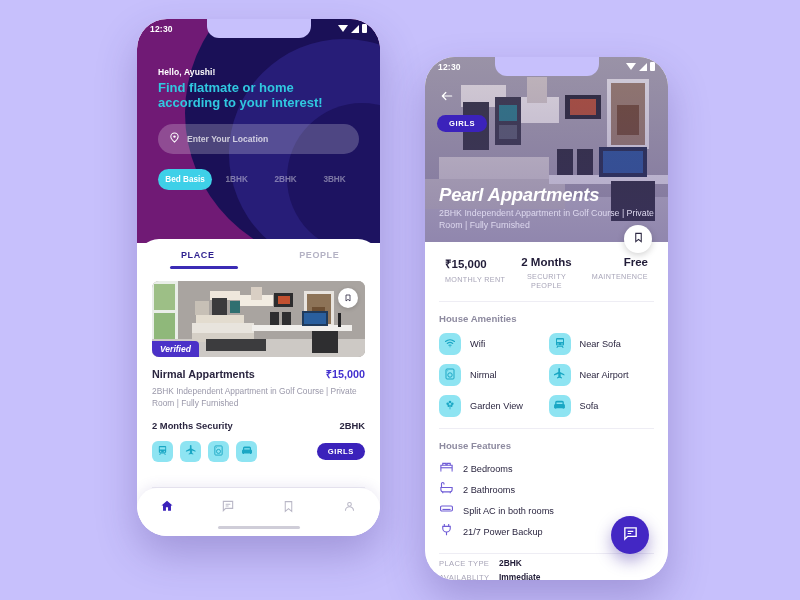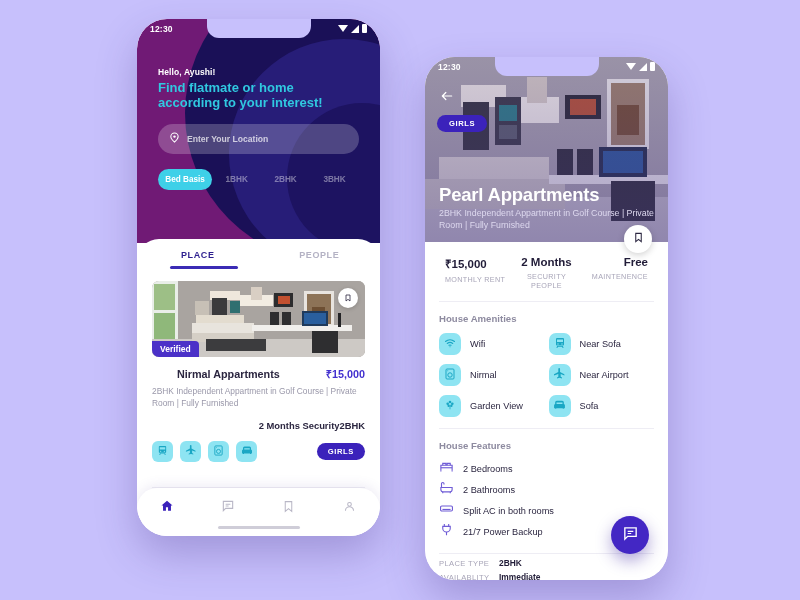--- a/index.html
+++ b/index.html
@@ -99,37 +99,38 @@
   .tab.active { color: #2d1f8f; }
   .tab-underline {
     height: 2.5px; background: #3b2bb5; border-radius: 2px;
     width: 68px; margin-left: 33px; margin-top: -1px;
   }
 
   .card { padding: 12px 15px 0 15px; }
   .card-img {
     position: relative; height: 76px; border-radius: 7px; overflow: hidden;
     background: linear-gradient(115deg, #cfcbc7 0%, #bdb8b4 45%, #a9a4a0 100%);
+    font-style: italic;
   }
   .room { position: absolute; inset: 0; }
   .badge-verified {
     position: absolute; left: 0; bottom: 0; background: #4b31c8; color: #fff;
     font-size: 8.5px; font-weight: bold; padding: 3px 8px; border-radius: 0 4px 0 0;
   }
   .bookmark-circle {
     position: absolute; right: 7px; top: 7px; width: 20px; height: 20px;
     background: #fff; border-radius: 50%; display: flex;
     align-items: center; justify-content: center;
     box-shadow: 0 1px 4px rgba(0,0,0,.18);
   }
   .card-title-row { display: flex; justify-content: space-between; align-items: baseline; margin-top: 9px; }
-  .card-title { font-size: 10.8px; font-weight: bold; color: #2b2640; margin-left: 25px; }
+  .card-title { font-size: 10.8px; font-weight: bold; color: #2b2640; }
   .card-price { font-size: 10.8px; font-weight: bold; color: #4331cf; }
   .card-desc { font-size: 8.4px; color: #9a98aa; line-height: 1.5; margin-top: 4px; }
-  .card-meta { display: flex; justify-content: flex-end; margin-top: 10px; }
+  .card-meta { display: flex; justify-content: space-between; margin-top: 10px; }
   .card-meta-l { font-size: 9.4px; font-weight: bold; color: #2b2640; }
   .card-meta-r { font-size: 9.4px; font-weight: bold; color: #2b2640; }
 
   .amen-row { display: flex; align-items: center; margin-top: 10px; gap: 7px; }
   .amen-sq {
     width: 21px; height: 21px; border-radius: 6px; background: #8ee4f2;
     display: flex; align-items: center; justify-content: center;
   }
   .badge-girls {
     margin-left: auto; background: #3b22bb; color: #fff;
@@ -165,21 +166,21 @@
   }
   .r-back {
     position: absolute; left: 14px; top: 32px; z-index: 8;
   }
   .badge-girls-hero {
     position: absolute; left: 12px; top: 58px; z-index: 8;
     background: #3b22bb; color: #fff; font-size: 7.6px; font-weight: bold;
     letter-spacing: .6px; padding: 4px 12px; border-radius: 10px;
   }
   .hero-text { position: absolute; left: 14px; right: 14px; bottom: 10px; z-index: 8; }
-  .hero-title { color: #fff; font-size: 18.5px; font-weight: bold; letter-spacing: -.2px; }
+  .hero-title { color: #fff; font-size: 18.5px; font-weight: bold; letter-spacing: -.2px; font-style: italic; }
   .hero-sub { color: #ded9ef; font-size: 8.8px; line-height: 1.45; margin-top: 1px; }
 
   .r-sheet {
     position: absolute; left: 0; right: 0; top: 185px; bottom: 0;
     background: #fff; border-radius: 0 0 30px 30px;
   }
   .r-bookmark {
     position: absolute; right: 16px; top: 168px; width: 28px; height: 28px;
     background: #fff; border-radius: 50%; z-index: 20;
     display: flex; align-items: center; justify-content: center;

